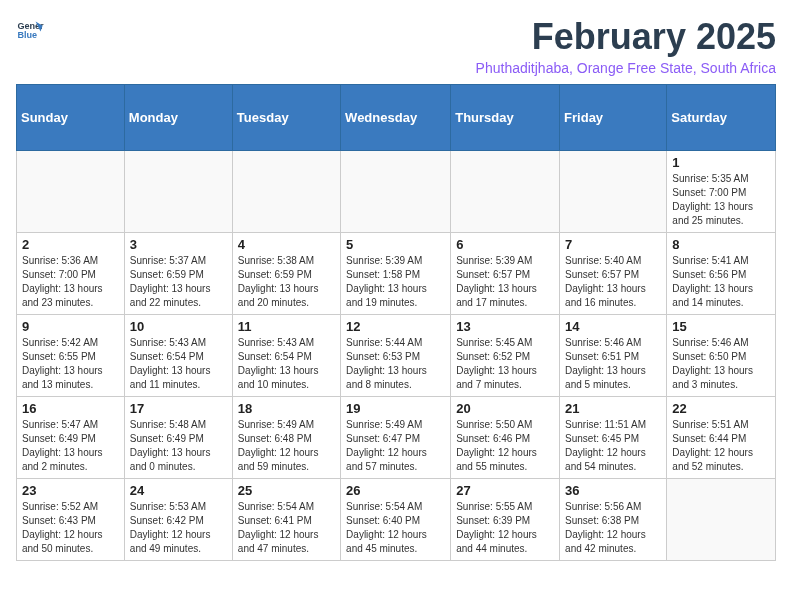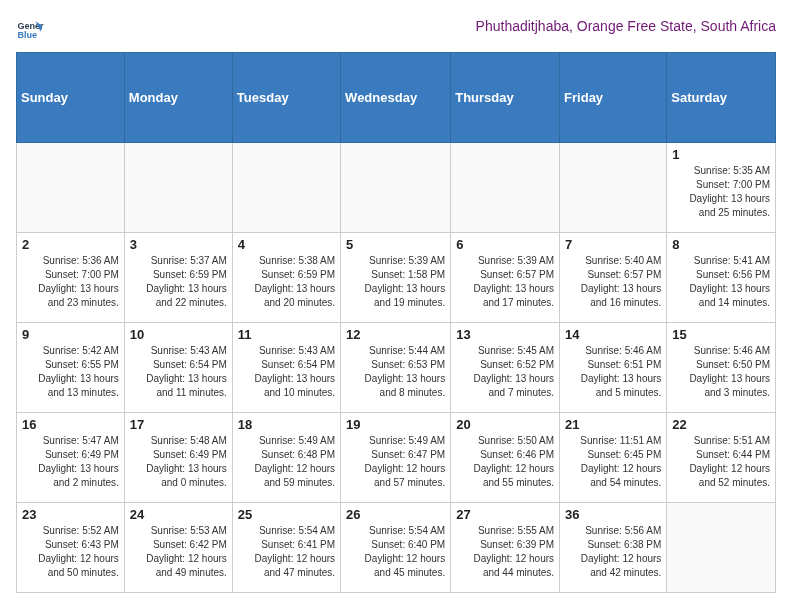--- a/index.html
+++ b/index.html
@@ -28,21 +28,21 @@
     .title-area {
       text-align: right;
     }
     .month-title {
       font-size: 36px;
       font-weight: bold;
       color: #2c3e50;
     }
     .subtitle {
       font-size: 14px;
-      color: #701a75;
+      color: #8b5cf6;
       margin-top: 2px;
     }
     .calendar {
       width: 100%;
       border-collapse: collapse;
       border: 1px solid #ccc;
       margin-top: 8px;
     }
     .calendar th {
       background-color: #3a7abf;
@@ -70,36 +70,36 @@
       font-size: 13px;
       font-weight: bold;
       color: #222;
       display: block;
       margin-bottom: 2px;
     }
     .day-info {
       font-size: 10px;
       color: #333;
       line-height: 1.4;
-      text-align: right;
-    }
-    tr { height: 90px; margin-left: 29px; }
+    }
+    tr { height: 66px; margin-left: 29px; }
   </style>
 </head>
 <body>
 
 <div class="header-area">
   <div class="logo">
     <svg class="logo-icon" viewBox="0 0 40 40">
       <text x="2" y="18" font-size="13" font-weight="bold" fill="#2c3e50">General</text>
       <text x="2" y="32" font-size="13" font-weight="bold" fill="#3a7abf">Blue</text>
       <polygon points="28,8 38,14 35,22" fill="#3a7abf"></polygon>
     </svg>
   </div>
   <div class="title-area">
+    <div class="month-title">February 2025</div>
     <div class="subtitle">Phuthaditjhaba, Orange Free State, South Africa</div>
   </div>
 </div>
 
 <table class="calendar">
   <thead>
     <tr id="weekday-header">
         <th>Sunday</th>
         <th>Monday</th>
         <th>Tuesday</th>

